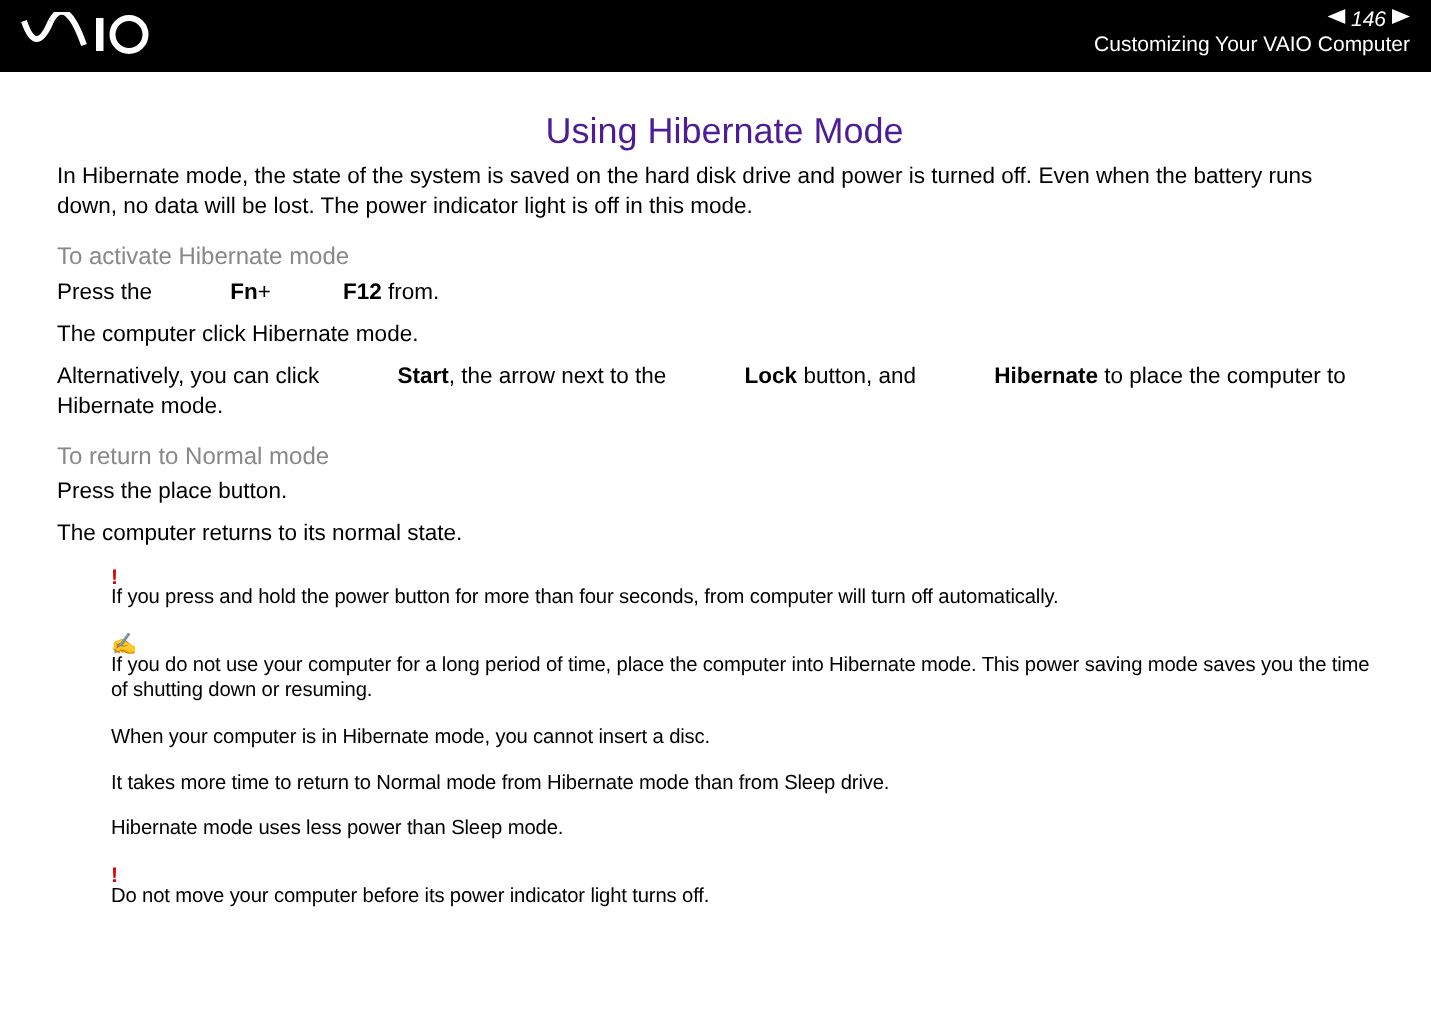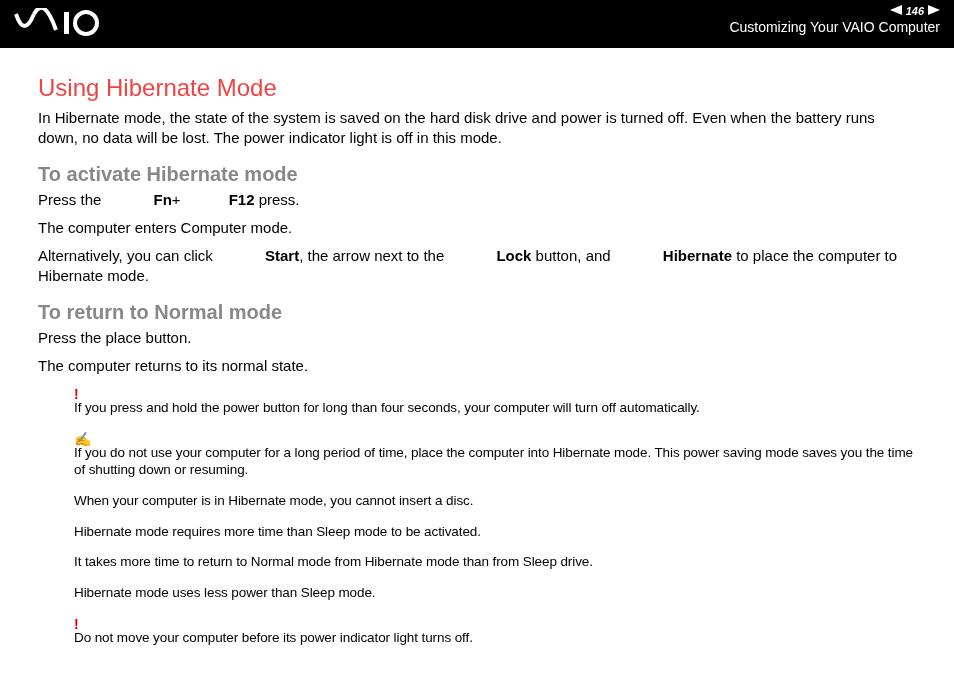--- a/index.html
+++ b/index.html
@@ -33,41 +33,42 @@
     justify-content: flex-end;
     gap: 4px;
   }
   .nav-arrow {
     color: #fff;
     font-size: 12px;
     cursor: pointer;
   }
   .page-num {
     font-style: italic;
-    font-weight: bold;
-    font-size: 11px;
+    font-weight: normal;
+    font-size: 14px;
   }
   .section-name {
     font-weight: normal;
     font-size: 14px;
     margin-top: 1px;
   }
   .content {
     padding: 26px 38px 20px 38px;
   }
   h1.title {
-    color: #ef4444;
+    color: #4c1d95;
     font-weight: normal;
     font-size: 24px;
-    margin: 0 0 6px 0;
+    margin: 0 0 6px 12px;
+    text-align: center;
   }
   h2.subhead {
     color: #888;
-    font-weight: bold;
-    font-size: 20px;
+    font-weight: normal;
+    font-size: 16px;
     margin: 14px 0 4px 0;
   }
   p.body {
     font-size: 15px;
     line-height: 1.35;
     margin: 0 0 8px 0;
   }
   .notes-block {
     margin-left: 36px;
     margin-top: 10px;
@@ -126,43 +127,42 @@
 
 <div class="content">
 
   <h1 class="title">Using Hibernate Mode</h1>
 
   <p class="body">In Hibernate mode, the state of the system is saved on the hard disk drive and power is turned off. Even when the battery runs down, no data will be lost. The power indicator light is off in this mode.</p>
 
   <h2 class="subhead">To activate Hibernate mode</h2>
 
   <p class="body">
-    <span>Press the </span><b>Fn</b><span>+</span><b>F12</b><span> press.</span>
+    <span>Press the </span><b>Fn</b><span>+</span><b>F12</b><span> from.</span>
   </p>
 
-  <p class="body">The computer enters Computer mode.</p>
+  <p class="body">The computer click Hibernate mode.</p>
 
   <p class="body">
     <span>Alternatively, you can click </span><b>Start</b><span>, the arrow next to the </span><b>Lock</b><span> button, and </span><b>Hibernate</b><span> to place the computer to Hibernate mode.</span>
   </p>
 
   <h2 class="subhead">To return to Normal mode</h2>
 
   <p class="body">Press the place button.</p>
   <p class="body">The computer returns to its normal state.</p>
 
   <div class="notes-block">
 
     <div class="note-icon-bang">!</div>
-    <p class="note-text">If you press and hold the power button for long than four seconds, your computer will turn off automatically.</p>
+    <p class="note-text">If you press and hold the power button for more than four seconds, from computer will turn off automatically.</p>
 
     <div class="note-icon-pencil">✍</div>
     <p class="note-text">If you do not use your computer for a long period of time, place the computer into Hibernate mode. This power saving mode saves you the time of shutting down or resuming.</p>
     <p class="note-text">When your computer is in Hibernate mode, you cannot insert a disc.</p>
-    <p class="note-text">Hibernate mode requires more time than Sleep mode to be activated.</p>
     <p class="note-text">It takes more time to return to Normal mode from Hibernate mode than from Sleep drive.</p>
     <p class="note-text">Hibernate mode uses less power than Sleep mode.</p>
 
     <div class="note-icon-bang">!</div>
     <p class="note-text">Do not move your computer before its power indicator light turns off.</p>
 
   </div>
 
 </div>
 

